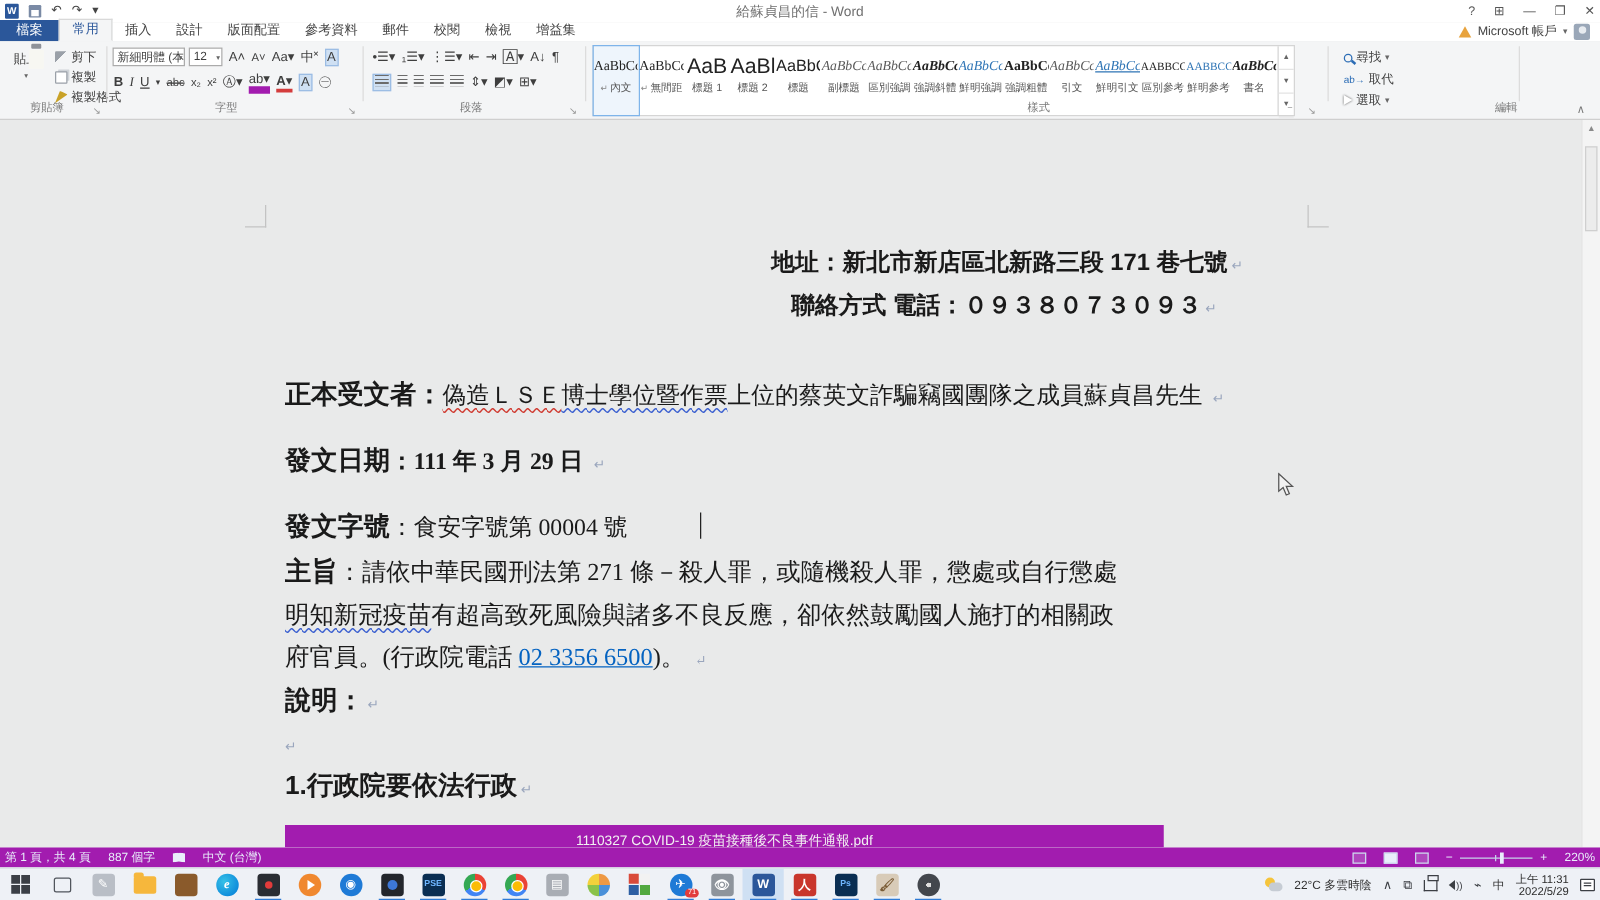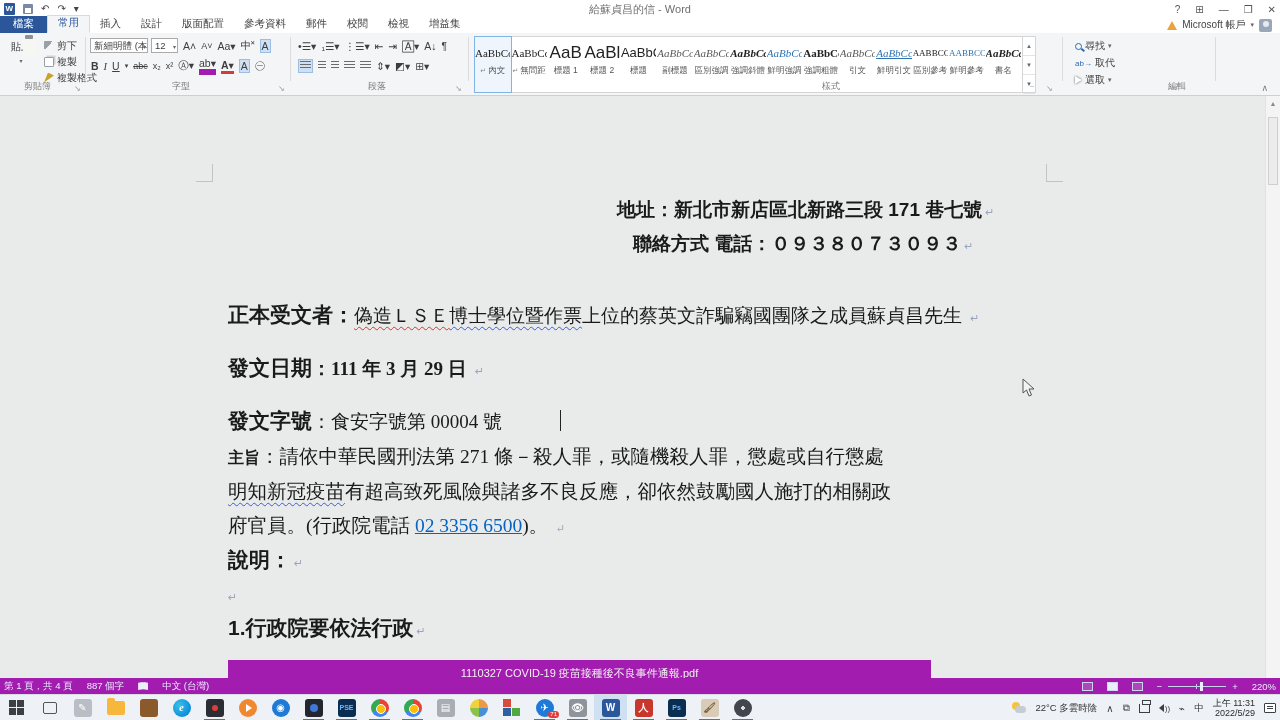--- a/index.html
+++ b/index.html
@@ -362,21 +362,21 @@
     </div>
     <div class="edit-row" style="top:23px;">
       <span class="rb" style="font-size:8px;color:#2b6cb5;">ab→</span>
       <span>取代</span>
     </div>
     <div class="edit-row" style="top:40px;">
       <span class="sel-arrow"></span>
       <span>選取</span>
       <span style="font-size:7px;color:#666;">▾</span>
     </div>
-    <span class="grp-label" style="left:1156px;padding-left:12px;">編輯</span>
+    <span class="grp-label" style="left:1184px;padding-left:12px;">編輯</span>
     <div class="vsep" style="left:1215px;"></div>
     <span class="collapse-ribbon">∧</span>
   </div>
 
   <div class="doc-area">
     <div class="crop-tl"></div>
     <div class="crop-tr"></div>
 
     <div class="p sans-b pmark" style="left:617px; top:101px; font-size:19px;">地址：新北市新店區北新路三段 171 巷七號</div>
     <div class="p sans-b pmark" style="left:633px; top:135px; font-size:19px;">聯絡方式 電話：０９３８０７３０９３</div>
@@ -388,21 +388,21 @@
     <div class="p pmark" style="left:228px; top:258px; font-size:19px;">
       <span class="sans-b" style="font-size:21px;">發文日期</span><span class="serif" style="font-weight:bold;">：111 年 3 月 29 日</span>
     </div>
 
     <div class="p" style="left:228px; top:311px; font-size:19px;">
       <span class="sans-b" style="font-size:21px;">發文字號</span><span class="serif">：食安字號第 00004 號</span>
     </div>
     <span class="caret" style="left:560px; top:314px;"></span>
 
     <div class="p" style="left:228px; top:347px; font-size:19.5px;">
-      <span class="sans-b" style="font-size:16px;font-family:Liberation Mono, monospace;">主旨</span><span class="serif">：請依中華民國刑法第 271 條－殺人罪，或隨機殺人罪，懲處或自行懲處</span>
+      <span class="sans-b" style="font-size:21px;font-family:Liberation Mono, monospace;">主旨</span><span class="serif">：請依中華民國刑法第 271 條－殺人罪，或隨機殺人罪，懲處或自行懲處</span>
     </div>
     <div class="p serif" style="left:228px; top:382px; font-size:19.5px;">
       <span class="sq-blue">明知新冠疫苗</span><span>有超高致死風險與諸多不良反應，卻依然鼓勵國人施打的相關政</span>
     </div>
     <div class="p serif pmark" style="left:228px; top:416px; font-size:19.5px;">
       <span>府官員。(行政院電話 </span><span class="hyperlink">02 3356 6500</span><span>)。</span>
     </div>
 
     <div class="p sans-b pmark" style="left:228px; top:450px; font-size:21px;">說明：</div>
 

